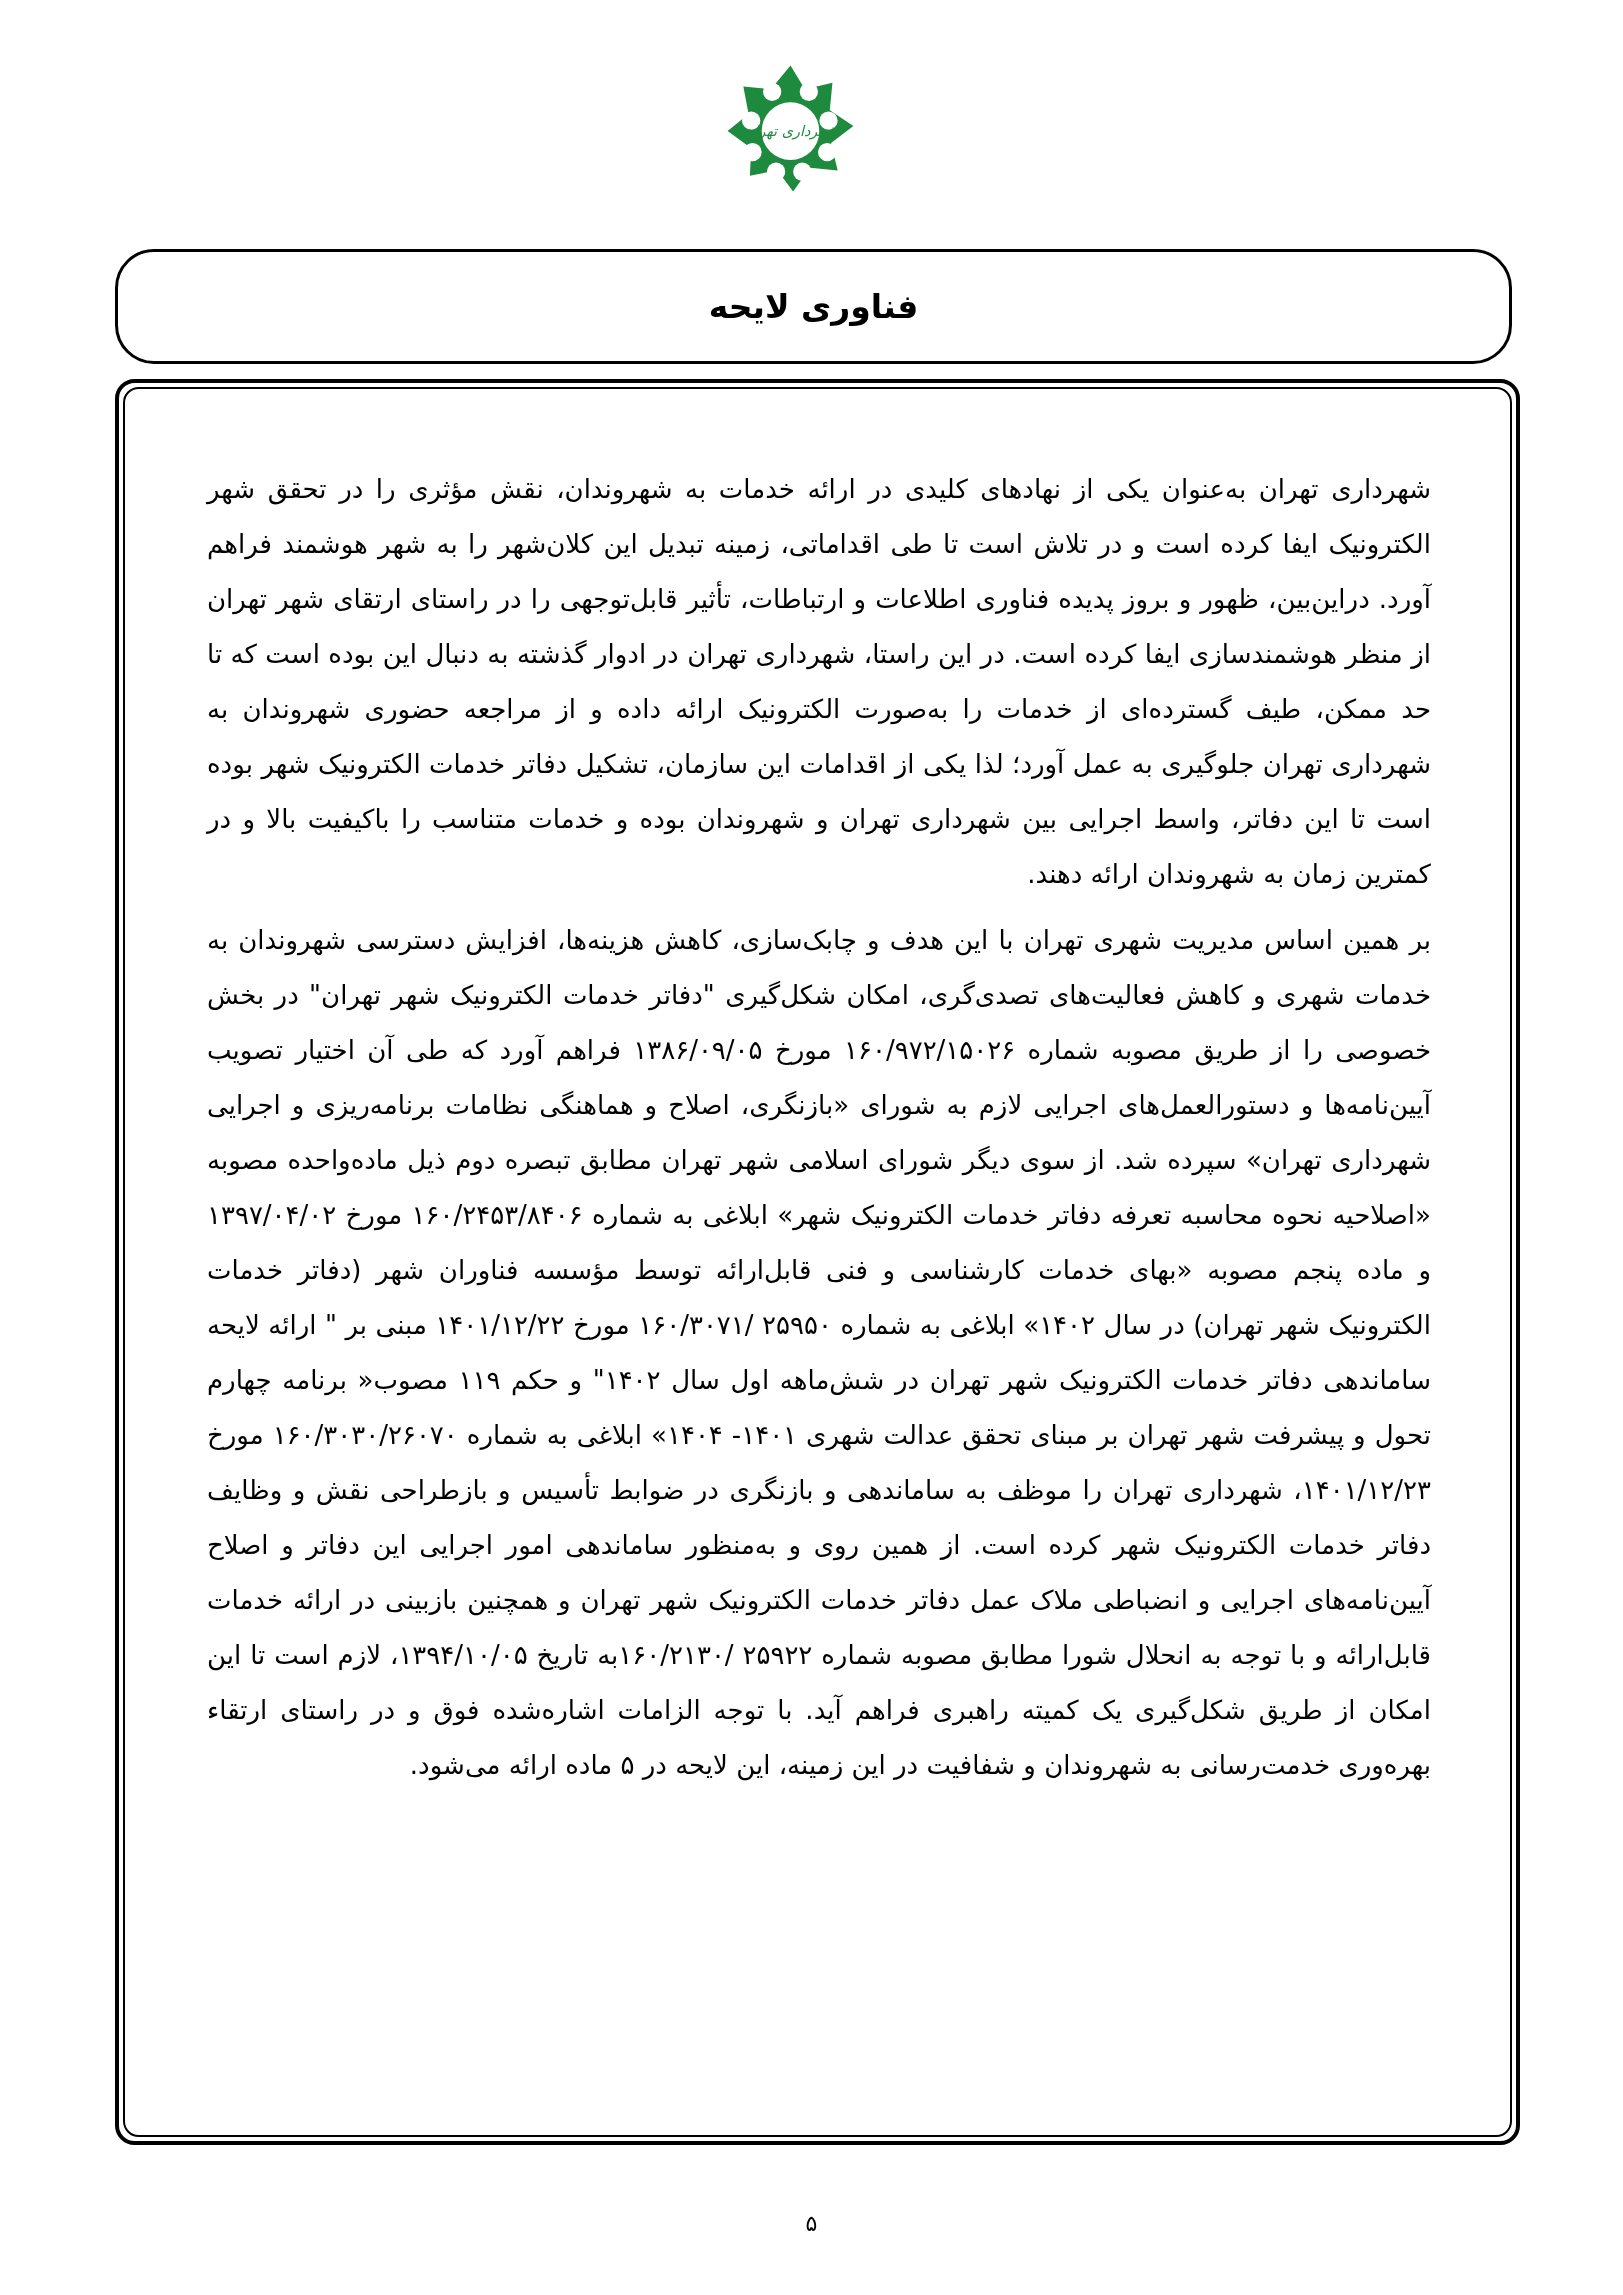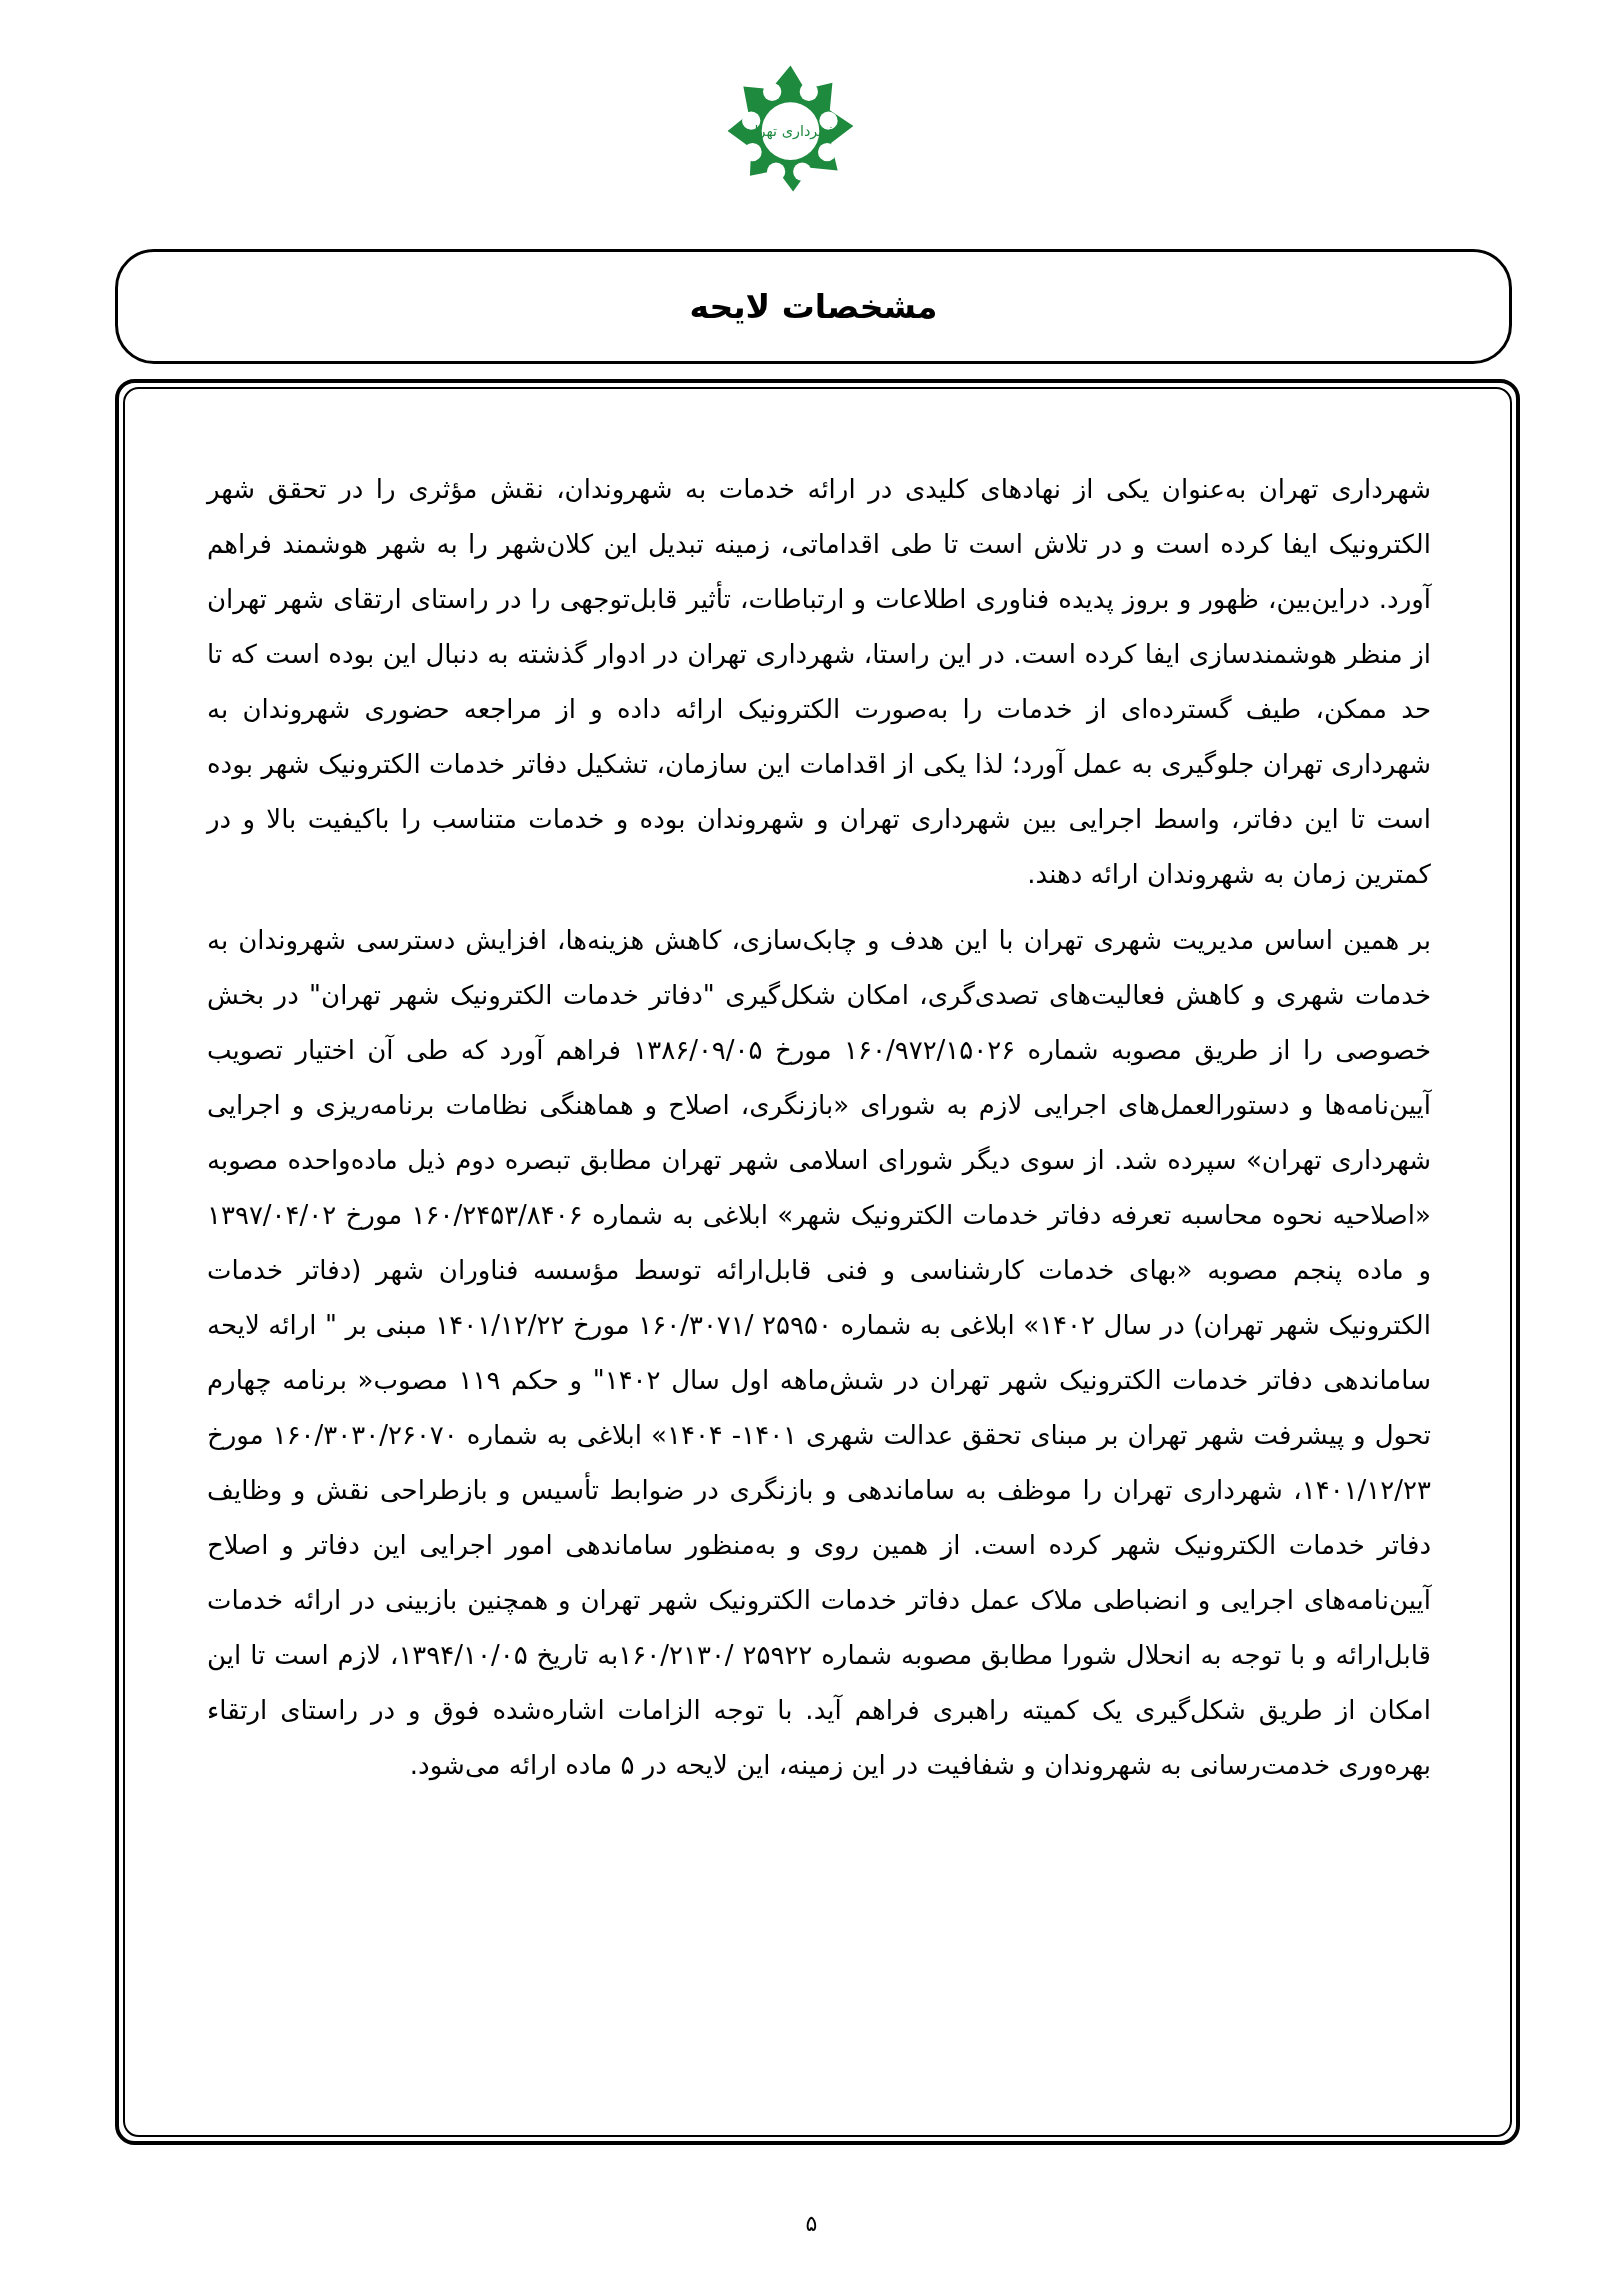--- a/index.html
+++ b/index.html
@@ -1,20 +1,20 @@
 <!DOCTYPE html>
 <html lang="fa" dir="rtl" style="font-size:10.5px"><head>
 <meta charset="utf-8">
 <style>
   html, body { margin: 0; padding: 0; background: #ffffff; }
   body {
     width: 1623px; height: 2295px; position: relative; overflow: hidden;
     font-family: "DejaVu Sans", sans-serif; color: #000;
   }
-  .logo { position: absolute; left: 725px; top: 63px; width: 131px; height: 131px; }
+  .logo { position: absolute; left: 725px; top: 63px; width: 131px; height: 131px; font-style: italic; }
   .title-box {
     position: absolute; left: 115px; top: 249px; width: 1397px; height: 115px;
     border: 3.3px solid #000; border-radius: 39px; box-sizing: border-box;
     display: flex; align-items: center; justify-content: center;
   }
   .title-box span {
     font-family: "DejaVu Sans", sans-serif; font-weight: bold; font-size: 33px;
   }
   .content-frame {
     position: absolute; left: 115px; top: 379px; width: 1405px; height: 1766px;
@@ -55,21 +55,21 @@
         <circle cx="78" cy="166" r="14"></circle>
       <circle cx="42" cy="136" r="14"></circle>
         <circle cx="40" cy="88" r="14"></circle>
       <circle cx="100" cy="104" r="44"></circle>
     </g>
     <text x="100" y="112" text-anchor="middle" font-size="22" fill="#1e8a3e" font-family="DejaVu Sans, sans-serif">شهرداری تهران</text>
   </svg>
 </div>
 
 <div class="title-box">
-  <span>مشخصات لایحه</span>
+  <span>فناوری لایحه</span>
 </div>
 
 <div class="content-frame"></div>
 
 <div class="content">
   <p>شهرداری تهران به‌عنوان یکی از نهادهای کلیدی در ارائه خدمات به شهروندان، نقش مؤثری را در تحقق شهر الکترونیک ایفا کرده است و در تلاش است تا طی اقداماتی، زمینه تبدیل این کلان‌شهر را به شهر هوشمند فراهم آورد. دراین‌بین، ظهور و بروز پدیده فناوری اطلاعات و ارتباطات، تأثیر قابل‌توجهی را در راستای ارتقای شهر تهران از منظر هوشمندسازی ایفا کرده است. در این راستا، شهرداری تهران در ادوار گذشته به دنبال این بوده است که تا حد ممکن، طیف گسترده‌ای از خدمات را به‌صورت الکترونیک ارائه داده و از مراجعه حضوری شهروندان به شهرداری تهران جلوگیری به عمل آورد؛ لذا یکی از اقدامات این سازمان، تشکیل دفاتر خدمات الکترونیک شهر بوده است تا این دفاتر، واسط اجرایی بین شهرداری تهران و شهروندان بوده و خدمات متناسب را باکیفیت بالا و در کمترین زمان به شهروندان ارائه دهند.</p>
   <p>بر همین اساس مدیریت شهری تهران با این هدف و چابک‌سازی، کاهش هزینه‌ها، افزایش دسترسی شهروندان به خدمات شهری و کاهش فعالیت‌های تصدی‌گری، امکان شکل‌گیری "دفاتر خدمات الکترونیک شهر تهران" در بخش خصوصی را از طریق مصوبه شماره ۱۶۰/۹۷۲/۱۵۰۲۶ مورخ ۱۳۸۶/۰۹/۰۵ فراهم آورد که طی آن اختیار تصویب آیین‌نامه‌ها و دستورالعمل‌های اجرایی لازم به شورای «بازنگری، اصلاح و هماهنگی نظامات برنامه‌ریزی و اجرایی شهرداری تهران» سپرده شد. از سوی دیگر شورای اسلامی شهر تهران مطابق تبصره دوم ذیل ماده‌واحده مصوبه «اصلاحیه نحوه محاسبه تعرفه دفاتر خدمات الکترونیک شهر» ابلاغی به شماره ۱۶۰/۲۴۵۳/۸۴۰۶ مورخ ۱۳۹۷/۰۴/۰۲ و ماده پنجم مصوبه «بهای خدمات کارشناسی و فنی قابل‌ارائه توسط مؤسسه فناوران شهر (دفاتر خدمات الکترونیک شهر تهران) در سال ۱۴۰۲» ابلاغی به شماره ۲۵۹۵۰ /۱۶۰/۳۰۷۱ مورخ ۱۴۰۱/۱۲/۲۲ مبنی بر " ارائه لایحه ساماندهی دفاتر خدمات الکترونیک شهر تهران در شش‌ماهه اول سال ۱۴۰۲" و حکم ۱۱۹ مصوب« برنامه چهارم تحول و پیشرفت شهر تهران بر مبنای تحقق عدالت شهری ۱۴۰۱- ۱۴۰۴» ابلاغی به شماره ۱۶۰/۳۰۳۰/۲۶۰۷۰ مورخ ۱۴۰۱/۱۲/۲۳، شهرداری تهران را موظف به ساماندهی و بازنگری در ضوابط تأسیس و بازطراحی نقش و وظایف دفاتر خدمات الکترونیک شهر کرده است. از همین روی و به‌منظور ساماندهی امور اجرایی این دفاتر و اصلاح آیین‌نامه‌های اجرایی و انضباطی ملاک عمل دفاتر خدمات الکترونیک شهر تهران و همچنین بازبینی در ارائه خدمات قابل‌ارائه و با توجه به انحلال شورا مطابق مصوبه شماره ۲۵۹۲۲ /۱۶۰/۲۱۳۰به تاریخ ۱۳۹۴/۱۰/۰۵، لازم است تا این امکان از طریق شکل‌گیری یک کمیته راهبری فراهم آید. با توجه الزامات اشاره‌شده فوق و در راستای ارتقاء بهره‌وری خدمت‌رسانی به شهروندان و شفافیت در این زمینه، این لایحه در ۵ ماده ارائه می‌شود.</p>
 </div>
 
 <div class="page-number">۵</div>

